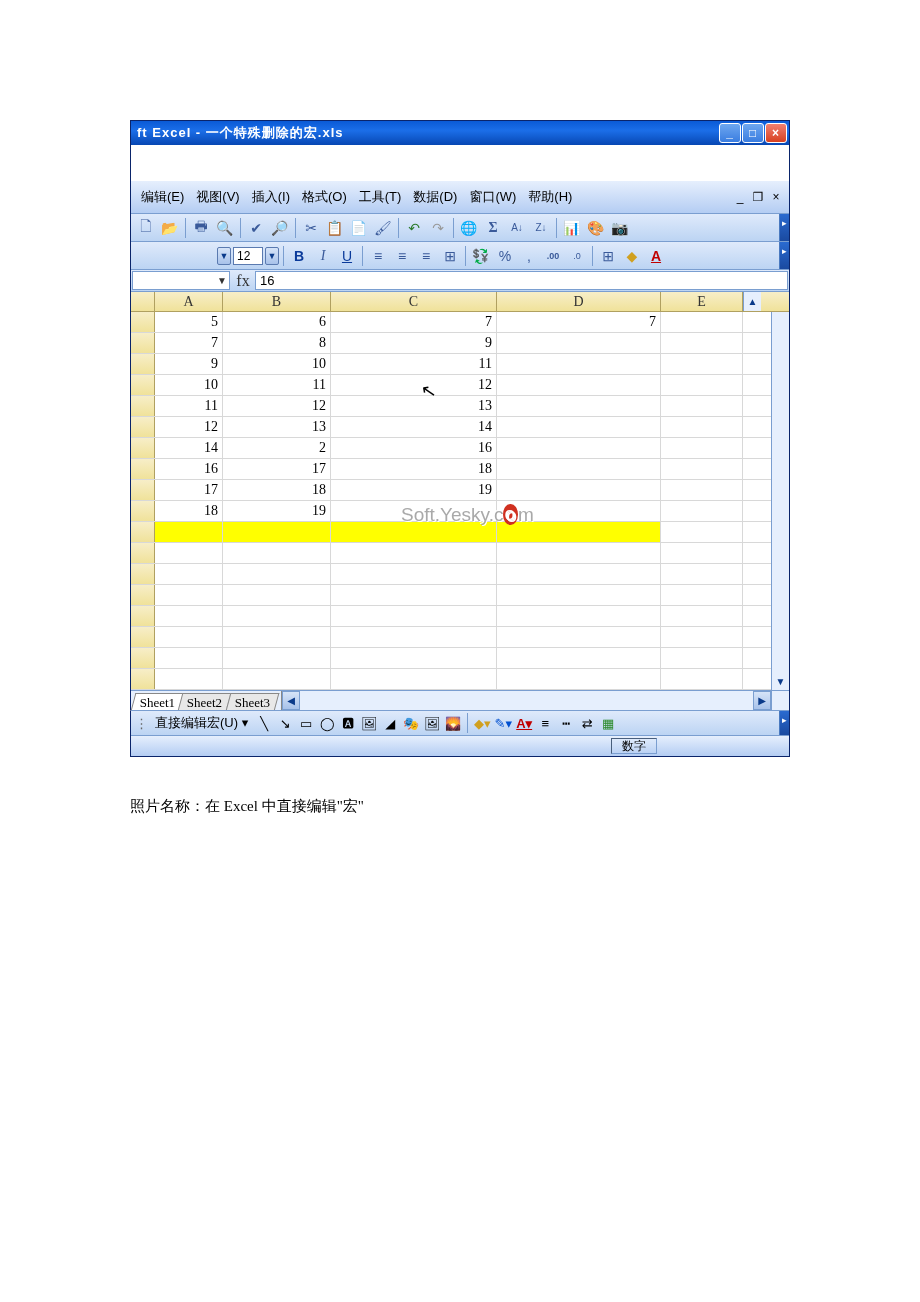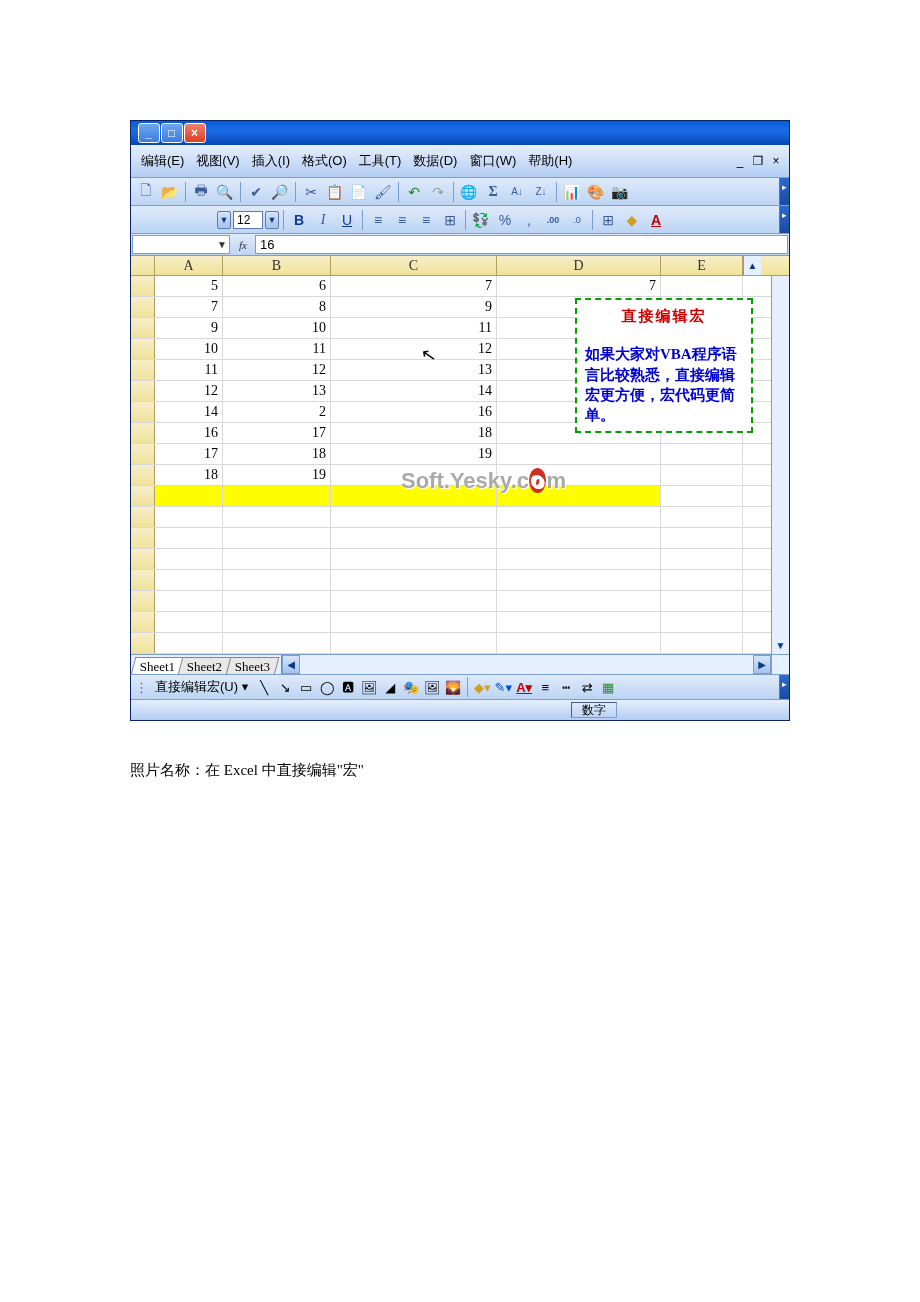--- a/index.html
+++ b/index.html
@@ -9,40 +9,40 @@
   
   
   .titlebar { height: 24px; background: linear-gradient(to bottom,#0a5ad6,#1b6ee8 40%,#0747b3); color: #fff; display: flex; align-items: center; padding: 0 2px 0 6px; font-size: 13px; letter-spacing: 1px;}
   .titlebar-text { flex: 1; font-weight: bold; white-space: nowrap; overflow: hidden; }
   .win-btns { display: flex; gap: 0; }
   .win-btn { width: 22px; height: 20px; margin-left: 1px; display: flex; align-items: center; justify-content: center; font-weight: bold; font-size: 12px; border: 1px solid #fff; border-radius: 3px;}
   .win-btn.min, .win-btn.max { background: linear-gradient(to bottom,#6ea7f0,#3a7de0); color: #fff;}
   .win-btn.close { background: linear-gradient(to bottom,#f08070,#d84020); color: #fff;}
   
   
-  .menubar { height: 24px; background: linear-gradient(to bottom,#e6effd,#b4cdf3); display: flex; align-items: center; padding: 16px 4px; font-size: 13px; border-bottom: 1px solid #7a9ed0;}
+  .menubar { height: 24px; background: linear-gradient(to bottom,#e6effd,#b4cdf3); display: flex; align-items: center; padding: 16px 4px; font-size: 13px; border-bottom: 1px solid #7a9ed0; margin-top: 36px;}
   .menu-item { padding: 2px 6px; color: #000; white-space: nowrap; }
   .menubar-right { margin-left: auto; display: flex; align-items: center; gap: 4px; padding-right: 2px;}
   .doc-btn { width: 14px; height: 14px; display:flex; align-items:center; justify-content:center; font-size:12px; color:#000;}
   
   
   .toolbar { height: 28px; background: linear-gradient(to bottom,#dfeafb,#bcd4f3); display: flex; align-items: center; padding: 0 4px; border-bottom: 1px solid #7a9ed0; gap: 2px; position:relative;}
   .tbtn { width: 22px; height: 22px; display:flex; align-items:center; justify-content:center; font-size: 14px; color:#3a5a9a; border:1px solid transparent; border-radius:2px;}
   .tsep { width:1px; height:20px; background:#7a9ed0; margin: 0 2px;}
   .ddl { display:flex; align-items:center;}
   .ddl-arrow { width:14px; height:18px; background: linear-gradient(to bottom,#d6e4f8,#a8c2ea); border:1px solid #5a7ab0; border-radius:2px; display:flex; align-items:center; justify-content:center; font-size:9px; color:#0a3a8a;}
   .font-size { width: 30px; height:18px; background:#fff; border:1px solid #5a7ab0; text-align:left; padding:0 3px; font-size:12px; display:flex; align-items:center;}
   .toolbar-end { position:absolute; right:0; top:0; width:10px; height:100%; background: linear-gradient(to bottom,#2a6ad0,#1a4aa0); border-left:1px solid #4a7ac0;}
   .toolbar-end::after{ content:"▸"; color:#fff; font-size:9px; position:absolute; top:4px; left:2px;}
   
   
   .formula-row { height: 22px; background: linear-gradient(to bottom,#dfeafb,#bcd4f3); display: flex; align-items: stretch; border-bottom: 1px solid #7a9ed0;}
   .name-box { width: 98px; background:#fff; border:1px solid #7a9ed0; margin:1px; display:flex; align-items:center; padding:0 4px; position:relative;}
   .name-box-arrow { position:absolute; right:2px; font-size:10px; color:#333;}
-  .fx-label { width: 24px; display:flex; align-items:center; justify-content:center; font-style:italic; font-family: "Times New Roman"; font-size:11px; color:#333;}
+  .fx-label { width: 24px; display:flex; align-items:center; justify-content:center; font-family: "Times New Roman"; font-size:16px; color:#333;}
   .formula-input { flex:1; background:#fff; border:1px solid #7a9ed0; margin:1px 1px 1px 0; display:flex; align-items:center; padding:0 4px; font-size:13px;}
   
   
   .col-headers { display:flex; height:20px; background: linear-gradient(to bottom,#f7eec8,#f0e29a); border-bottom: 1px solid #b0a060;}
   .row-hdr-corner { width:24px; border-right:1px solid #b0a060; background: linear-gradient(to bottom,#f7eec8,#f0e29a);}
   .col-hdr { border-right:1px solid #b0a060; display:flex; align-items:center; justify-content:center; font-family: "Times New Roman"; font-size:14px; color:#333;}
   .colA { width: 68px;} .colB { width: 108px;} .colC { width: 166px;} .colD { width: 164px;} .colE { width: 82px;}
   .scroll-col { width:18px; background:#e6effd; border-left:1px solid #7a9ed0; display:flex; align-items:center; justify-content:center;}
   .scroll-up { font-size:10px; color:#0a3a8a;}
   
@@ -56,21 +56,21 @@
   .yellow-row .cell { background:#ffff00;}
   .yellow-row .cell.colE { background:#fff;}
   .vscroll { width:18px; background:#e6effd; border-left:1px solid #7a9ed0; position:relative;}
   .vscroll-down { position:absolute; bottom:0; width:100%; height:18px; display:flex; align-items:center; justify-content:center; font-size:10px; color:#0a3a8a;}
   
   
   .callout { position:absolute; left: 444px; top: 22px; width: 178px; border: 2px dashed #00a000; background:#fff; padding: 6px 8px; font-size: 15px; line-height: 1.35; font-family: "SimSun"; color:#0000d0; font-weight:bold;}
   .callout-title { color:#d00000; text-align:center; margin-bottom: 18px; letter-spacing: 2px;}
   
   
-  .watermark { position:absolute; left: 270px; top: 192px; font-family: Arial; font-weight:bold; font-size: 22px; color: rgba(160,160,160,0.9); text-shadow: 1px 1px 0 #fff, -1px -1px 0 #fff; letter-spacing:0;}
+  .watermark { position:absolute; left: 270px; top: 192px; font-family: Arial; font-weight:normal; font-size: 19px; color: rgba(160,160,160,0.9); text-shadow: 1px 1px 0 #fff, -1px -1px 0 #fff; letter-spacing:0;}
   .watermark .red { color:#d03020; background:#d03020; color:#fff; border-radius:50%; padding:0 2px;}
   
   .cursor-arrow { position:absolute; left: 290px; top: 68px; font-size: 18px; color:#000; transform: rotate(-10deg);}
   
   
   .sheet-row { height:20px; display:flex; align-items:stretch; background:#e6effd; border-top:1px solid #7a9ed0; font-size:12px;}
   .sheet-tabs { display:flex; align-items:flex-end; padding-left:2px;}
   .sheet-tab { padding: 1px 6px 0 6px; background:#fff; border:1px solid #888; border-bottom:none; border-radius: 0 0 0 0; transform: skewX(-15deg); margin-right:-2px; font-family:"Times New Roman","SimSun"; font-size:13px; position:relative; top:1px;}
   .sheet-tab span { display:inline-block; transform: skewX(15deg);}
   .sheet-tab.inactive { background:#e8e8e8;}
@@ -79,33 +79,34 @@
   .hscroll-track { flex:1; height:100%;}
   .hscroll-right { margin-left:auto;}
   .resize-grip { width:18px; border-left:1px solid #7a9ed0;}
   
   
   .draw-toolbar { height:26px; background: linear-gradient(to bottom,#dfeafb,#bcd4f3); display:flex; align-items:center; padding:0 4px; gap:3px; border-top:1px solid #7a9ed0; border-bottom:1px solid #7a9ed0; font-size:13px; position:relative;}
   .draw-label { padding: 0 4px;}
   .shape-icon { width:18px; height:18px; display:flex; align-items:center; justify-content:center; border:1px solid transparent;}
   
   
-  .status-bar { height:20px; background: linear-gradient(to bottom,#e6effd,#b4cdf3); display:flex; align-items:center; font-size:12px;}
+  .status-bar { height:20px; background: linear-gradient(to bottom,#e6effd,#b4cdf3); display:flex; align-items:center; font-size:12px;padding-left:40px;}
   .status-cell { border:1px inset #7a9ed0; padding:0 10px; height:16px; display:flex; align-items:center; margin-left: 440px;}
   
   
   .caption { margin-top: 40px; font-size: 15px; font-family: "SimSun"; }
 </style>
 </head>
 <body>
 <div class="page">
 
 <div class="excel-window">
 
   <div class="titlebar">
+    <span class="titlebar-text">ft Excel - 一个特殊删除的宏.xls</span>
     <div class="win-btns">
       <div class="win-btn min">_</div>
       <div class="win-btn max">□</div>
       <div class="win-btn close">×</div>
     </div>
   </div>
 
   <div class="menubar">
     <span class="menu-item">编辑(E)</span>
     <span class="menu-item">视图(V)</span>
@@ -345,24 +346,20 @@
             <div class="cell colE"></div>
           </div>
           <div class="grid-row">
             <div class="row-hdr"></div>
             <div class="cell colA"></div>
             <div class="cell colB"></div>
             <div class="cell colC"></div>
             <div class="cell colD"></div>
             <div class="cell colE"></div>
           </div>
-          <div class="callout">
-        <div class="callout-title">直接编辑宏</div>
-        <div>如果大家对VBA程序语言比较熟悉，直接编辑宏更方便，宏代码更简单。</div>
-      </div>
           <div class="watermark">Soft.Yesky.c<span class="red">o</span>m</div>
           <div class="cursor-arrow">↖</div>
         </div>
     <div class="vscroll">
       <div class="vscroll-down">▼</div>
     </div>
   </div>
 
   <div class="sheet-row">
     <div class="sheet-tabs">

